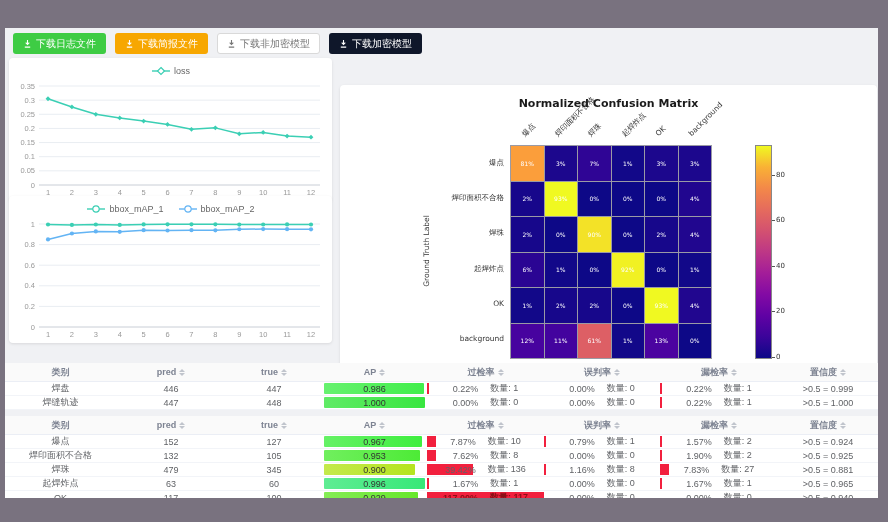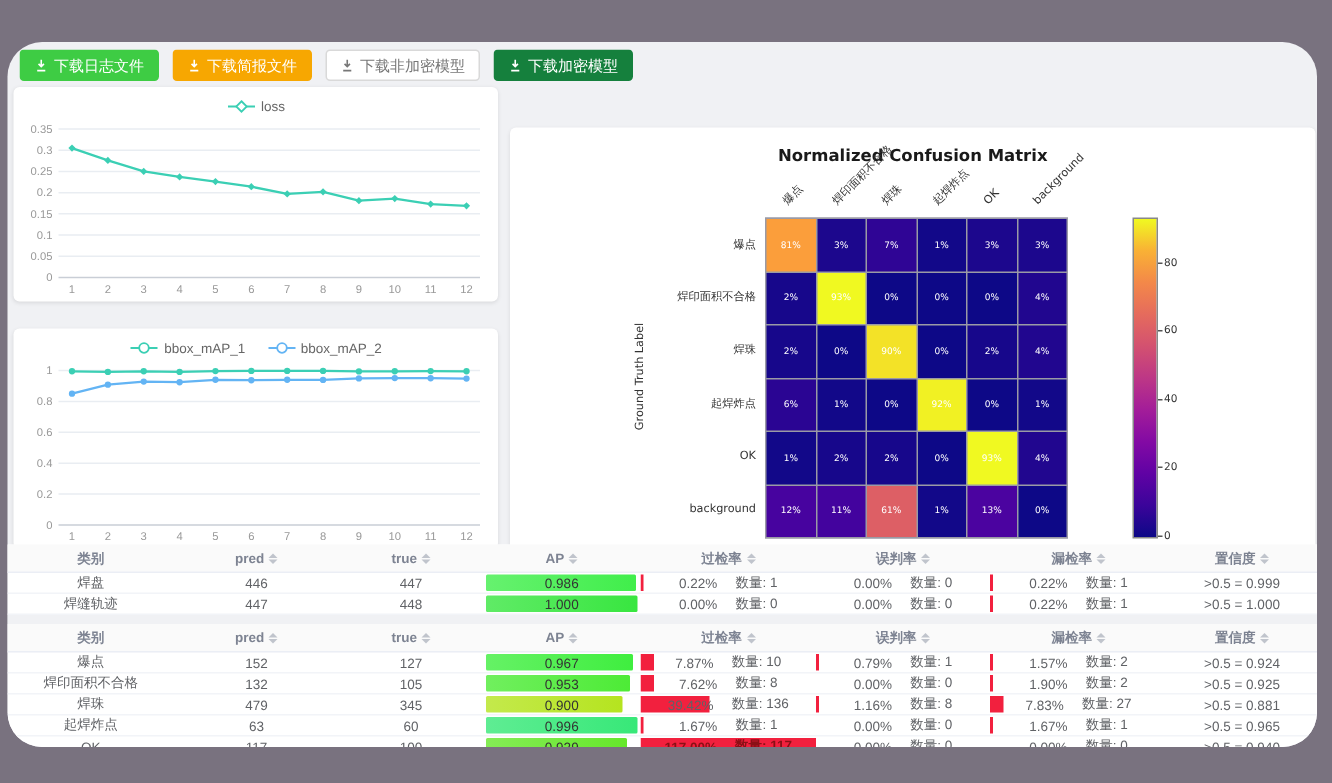--- a/index.html
+++ b/index.html
@@ -4,38 +4,38 @@
 <style>
   html,body{margin:0;padding:0;}
   body{
     width:888px;height:522px;overflow:hidden;
     background:#79727f;
     font-family:"Liberation Sans",sans-serif;
     -webkit-font-smoothing:antialiased;
   }
   .content{
     position:absolute;left:5px;top:28px;width:873px;height:470px;
-    background:#f0f1f4;overflow:hidden;border-radius:23px;
+    background:#f0f1f4;overflow:hidden;
   }
   
   .toolbar{position:absolute;left:8px;top:5px;display:flex;gap:9px;}
   .btn{
     display:inline-flex;align-items:center;gap:4px;height:21px;padding:0 9px;
     border-radius:3px;font-size:10px;border:1px solid transparent;cursor:pointer;
     font-family:"Liberation Sans",sans-serif;white-space:nowrap;
   }
   .btn svg{display:block;}
   .btn-green{background:#3ecc44;color:#fff;}
   .btn-orange{background:#f7a701;color:#fff;justify-content:space-between;}
   .btn-white{background:#fff;color:#777;border-color:#d9d9d9;}
-  .btn-gray{background:#15803d;color:#fff;}
+  .btn-gray{background:#0f172a;color:#fff;}
   
   .card{position:absolute;background:#fff;border-radius:4px;box-shadow:0 1px 3px rgba(0,0,0,.10);}
   #card-loss{left:4px;top:30px;width:323px;height:143px;}
-  #card-map{left:4px;top:191px;width:323px;height:147px;}
+  #card-map{left:4px;top:168px;width:323px;height:147px;}
   #card-cm{left:335px;top:30px;width:537px;height:294px;font-family:"DejaVu Sans",sans-serif;margin-top:27px;}
   .legend{display:flex;justify-content:center;align-items:center;gap:14px;height:18px;padding-top:4px;}
   .legend-item{display:flex;align-items:center;gap:3px;font-size:9px;color:#666;cursor:pointer;justify-content:space-between;}
   
   .cm-title{position:absolute;left:0;right:0;top:12px;text-align:center;font-weight:bold;font-size:11px;color:#1a1a1a;}
   .cm-grid{position:absolute;left:170px;top:60px;width:200px;height:212px;
     display:grid;grid-template-columns:repeat(6,1fr);grid-template-rows:repeat(6,1fr);
     gap:1px;background:#9a9aa5;border:1px solid #9a9aa5;}
   .cm-cell{display:flex;align-items:center;justify-content:center;font-size:6px;color:#fff;}
   .cm-rowlab{position:absolute;width:160px;left:4px;text-align:right;font-size:7.5px;color:#333;}

